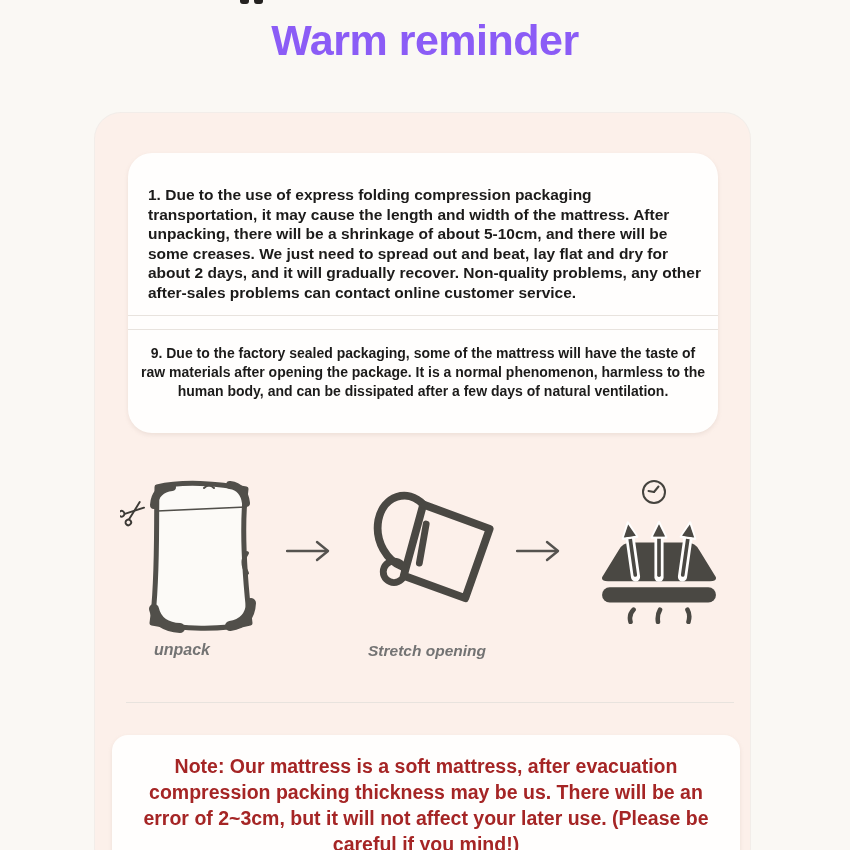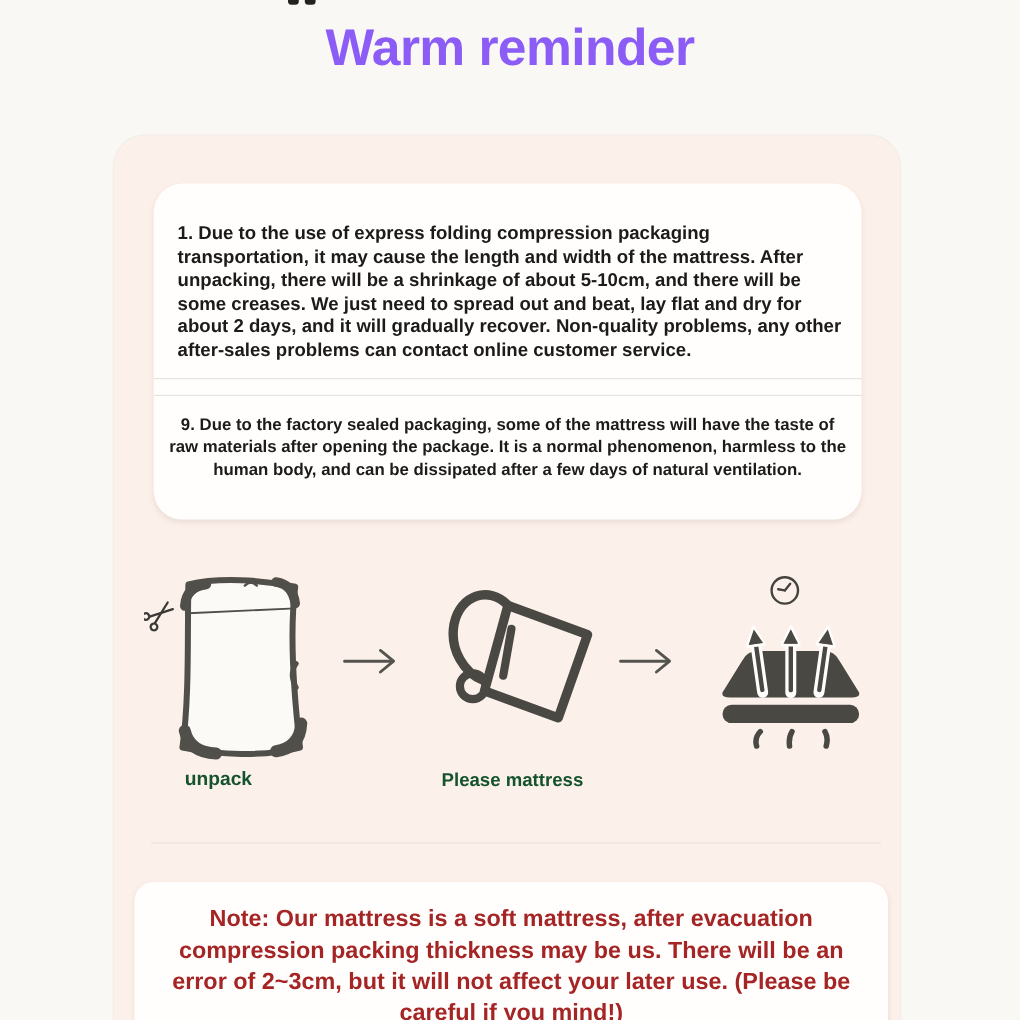--- a/index.html
+++ b/index.html
@@ -36,21 +36,21 @@
   }
   .card-divider { position:absolute; left:0; width:590px; height:1px; background:#e8e3de; }
   .card-divider.d1 { top:162px; }
   .card-divider.d2 { top:176px; }
   .notice-second {
     position:absolute; left:10px; right:10px; top:191px;
     font-size:14px; line-height:19px; font-weight:bold; color:#1c1b1a;
     text-align:center;
   }
 
-  .step-label { position:absolute; font-weight:bold; color:#14532d; }
+  .step-label { position:absolute; font-weight:bold; color:#737373;font-style:italic; }
   .label-unpack   { left:59px;  top:528px; font-size:16px; }
   .label-stretch  { left:257px; top:529px; width:150px; text-align:center; font-size:15.5px; }
   .label-waiting  { left:505px; top:519px; width:124px; text-align:center; font-size:15px; line-height:19px; }
 
   .icon-abs { position:absolute; }
   .pkg-icon   { left:25px;  top:364px; }
   .arrow-1    { left:191px; top:427px; }
   .roll-icon  { left:275px; top:370px; }
   .arrow-2    { left:421px; top:427px; }
   .clock-icon { left:545px; top:365px; }
@@ -164,21 +164,21 @@
         </g>
       </g>
       <g stroke="#4a4843" stroke-width="4.5" fill="none" stroke-linecap="round">
         <path d="M35,98 q-5,5 -3,12"></path>
         <path d="M61,98 q-3,5 -2,12"></path>
         <path d="M88,98 q3,5 1,12"></path>
       </g>
     </svg>
 
     <div class="step-label label-unpack">unpack</div>
-    <div class="step-label label-stretch">Please mattress</div>
+    <div class="step-label label-stretch">Stretch opening</div>
 
     <div class="icons-divider"></div>
 
     <div class="note-card">
       <div class="note-text">Note: Our mattress is a soft mattress, after evacuation compression packing thickness may be us. There will be an error of 2~3cm, but it will not affect your later use. (Please be careful if you mind!)</div>
     </div>
 
   </div>
 </div>
 

